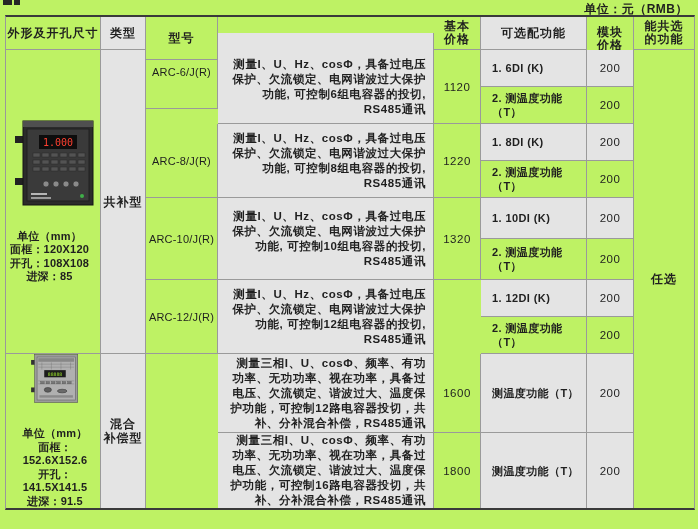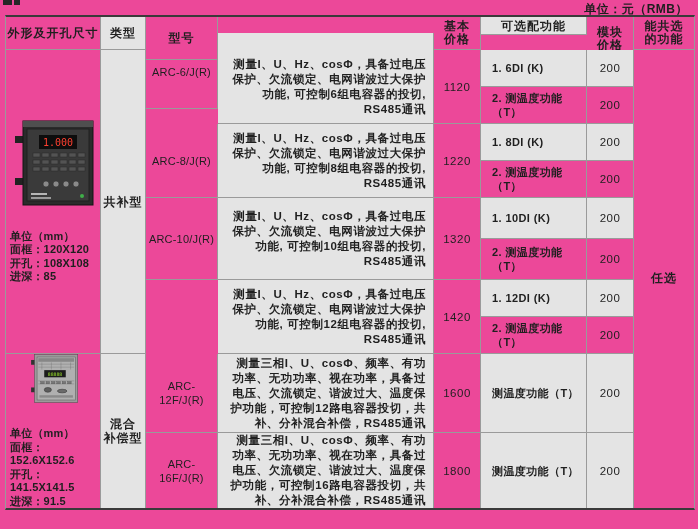--- a/index.html
+++ b/index.html
@@ -3,21 +3,21 @@
 <meta charset="utf-8">
 <style>
   :root{
     --bd:#9a9a9a;
     --heavy:#3a3a3a;
     --gray:#e4e4e4;
     --ink:#1f1f1f;
   }
   html,body{margin:0;padding:0;background:#fff;}
   .page{
-    position:relative;width:698px;height:529px;background:#ec4899;
+    position:relative;width:698px;height:529px;background:#bef264;
     font-family:"Liberation Sans","DejaVu Sans",sans-serif;
     color:var(--ink);overflow:hidden;
   }
   .unit-label{
     position:absolute;top:1px;right:10px;font-size:12px;font-weight:bold;
     letter-spacing:.5px;
   }
   .corner-frag{position:absolute;top:0;left:3px;width:20px;height:5px;}
   .corner-frag span{display:inline-block;background:#262626;height:5px;margin-right:2px;vertical-align:top;}
   .corner-frag .a{width:9px}
@@ -44,27 +44,27 @@
     justify-content:flex-start;text-align:right;padding:4px 7px 4px 9px;
     font-size:11.5px;line-height:15px;letter-spacing:.6px;font-weight:bold;
   }
   .opt{justify-content:flex-start;text-align:left;padding-left:11px;font-weight:bold;letter-spacing:.4px;}
   .price{font-size:11.5px;letter-spacing:.5px;}
   .model{font-size:11px;letter-spacing:.2px;}
   .typ{font-weight:bold;font-size:12px;letter-spacing:1px;}
   .dims-cell{flex-direction:column;justify-content:center;align-items:flex-start;padding:0 0 0 4px;}
   .dims-cell svg{align-self:center;}
   .dims{
-    font-size:11px;font-weight:bold;line-height:13.5px;text-align:left;
+    font-size:11px;font-weight:bold;line-height:13.5px;text-align:center;
     white-space:pre-line;margin-top:24px;letter-spacing:.2px;
   }
   .footnote{
     position:absolute;left:8px;top:511px;font-size:12px;font-weight:bold;letter-spacing:.5px;
   }
-  .anyopt{font-weight:bold;font-size:12px;letter-spacing:1px;font-family:Liberation Mono, monospace;}
+  .anyopt{font-weight:bold;font-size:12px;letter-spacing:1px;}
   
   .x1{left:0;width:95px}.x2{left:95px;width:45px}.x3{left:140px;width:72px}
   .x4{left:212px;width:216px}.x5{left:428px;width:47px}.x6{left:475px;width:106px}
   .x7{left:581px;width:47px}.x8{left:628px;width:60px}
 </style>
 </head>
 <body>
 
 <div class="page">
 
@@ -72,21 +72,21 @@
   <div class="unit-label">单位：元（RMB）</div>
 
   <div class="tbl">
 
     <div class="cell hdr x1" style="top:0;height:33px">外形及开孔尺寸</div>
     <div class="cell hdr gray x2" style="top:0;height:33px">类型</div>
     <div class="cell hdr x3" style="top:0;height:43px">型号</div>
     <div class="cell hdr gray x4" style="top:16px;height:50px">功　能</div>
     <div class="cell hdr pre x5" style="top:0;height:33px;line-height:13px">基本
 价格</div>
-    <div class="cell hdr gray x6" style="top:0;height:18px">可选配功能</div>
+    <div class="cell hdr gray x6" style="top:0;height:33px">可选配功能</div>
     <div class="cell hdr pre x7" style="top:0;height:45px;line-height:13px">模块
 价格</div>
     <div class="cell hdr pre x8 last-col" style="top:0;height:33px;line-height:13px">能共选
 的功能</div>
 
     <div class="cell dims-cell x1" style="top:33px;height:304px">
       <svg width="84" height="86" viewBox="0 0 84 86">
         <rect x="2" y="16" width="9" height="7" fill="#222"></rect>
         <rect x="2" y="58" width="9" height="7" fill="#222"></rect>
         <rect x="10" y="1" width="70" height="84" fill="#2b2b2b" stroke="#151515"></rect>
@@ -187,34 +187,32 @@
     <div class="cell price x7" style="top:144px;height:37px">200</div>
 
     <div class="cell model x3" style="top:181px;height:82px">ARC-10/J(R)</div>
     <div class="cell fn gray x4" style="top:181px;height:82px">测量I、U、Hz、cosΦ，具备过电压保护、欠流锁定、电网谐波过大保护功能, 可控制10组电容器的投切, RS485通讯</div>
     <div class="cell price x5" style="top:181px;height:82px">1320</div>
     <div class="cell opt gray x6" style="top:181px;height:41px">1. 10DI (K)</div>
     <div class="cell price gray x7" style="top:181px;height:41px">200</div>
     <div class="cell opt x6" style="top:222px;height:41px">2. 测温度功能（T）</div>
     <div class="cell price x7" style="top:222px;height:41px">200</div>
 
+    <div class="cell model x3" style="top:263px;height:74px">ARC-12/J(R)</div>
     <div class="cell fn gray x4" style="top:263px;height:74px">测量I、U、Hz、cosΦ，具备过电压保护、欠流锁定、电网谐波过大保护功能, 可控制12组电容器的投切, RS485通讯</div>
-    <div class="cell price x5" style="top:263px;height:74px">1420</div>
     <div class="cell opt gray x6" style="top:263px;height:37px">1. 12DI (K)</div>
     <div class="cell price gray x7" style="top:263px;height:37px">200</div>
     <div class="cell opt x6" style="top:300px;height:37px">2. 测温度功能（T）</div>
     <div class="cell price x7" style="top:300px;height:37px">200</div>
 
-    <div class="cell model x3" style="top:337px;height:79px">ARC-12F/J(R)</div>
     <div class="cell fn gray x4" style="top:337px;height:79px">测量三相I、U、cosΦ、频率、有功功率、无功功率、视在功率，具备过电压、欠流锁定、谐波过大、温度保护功能，可控制12路电容器投切，共补、分补混合补偿，RS485通讯</div>
     <div class="cell price x5" style="top:337px;height:79px">1600</div>
     <div class="cell opt gray x6" style="top:337px;height:79px">测温度功能（T）</div>
     <div class="cell price gray x7" style="top:337px;height:79px">200</div>
 
-    <div class="cell model x3 last-row" style="top:416px;height:75px">ARC-16F/J(R)</div>
     <div class="cell fn gray x4 last-row" style="top:416px;height:75px">测量三相I、U、cosΦ、频率、有功功率、无功功率、视在功率，具备过电压、欠流锁定、谐波过大、温度保护功能，可控制16路电容器投切，共补、分补混合补偿，RS485通讯</div>
     <div class="cell price x5 last-row" style="top:416px;height:75px">1800</div>
     <div class="cell opt gray x6 last-row" style="top:416px;height:75px">测温度功能（T）</div>
     <div class="cell price gray x7 last-row" style="top:416px;height:75px">200</div>
 
     <div class="cell anyopt x8 last-col last-row" style="top:33px;height:458px">任选</div>
 
   </div>
 
 </div>

